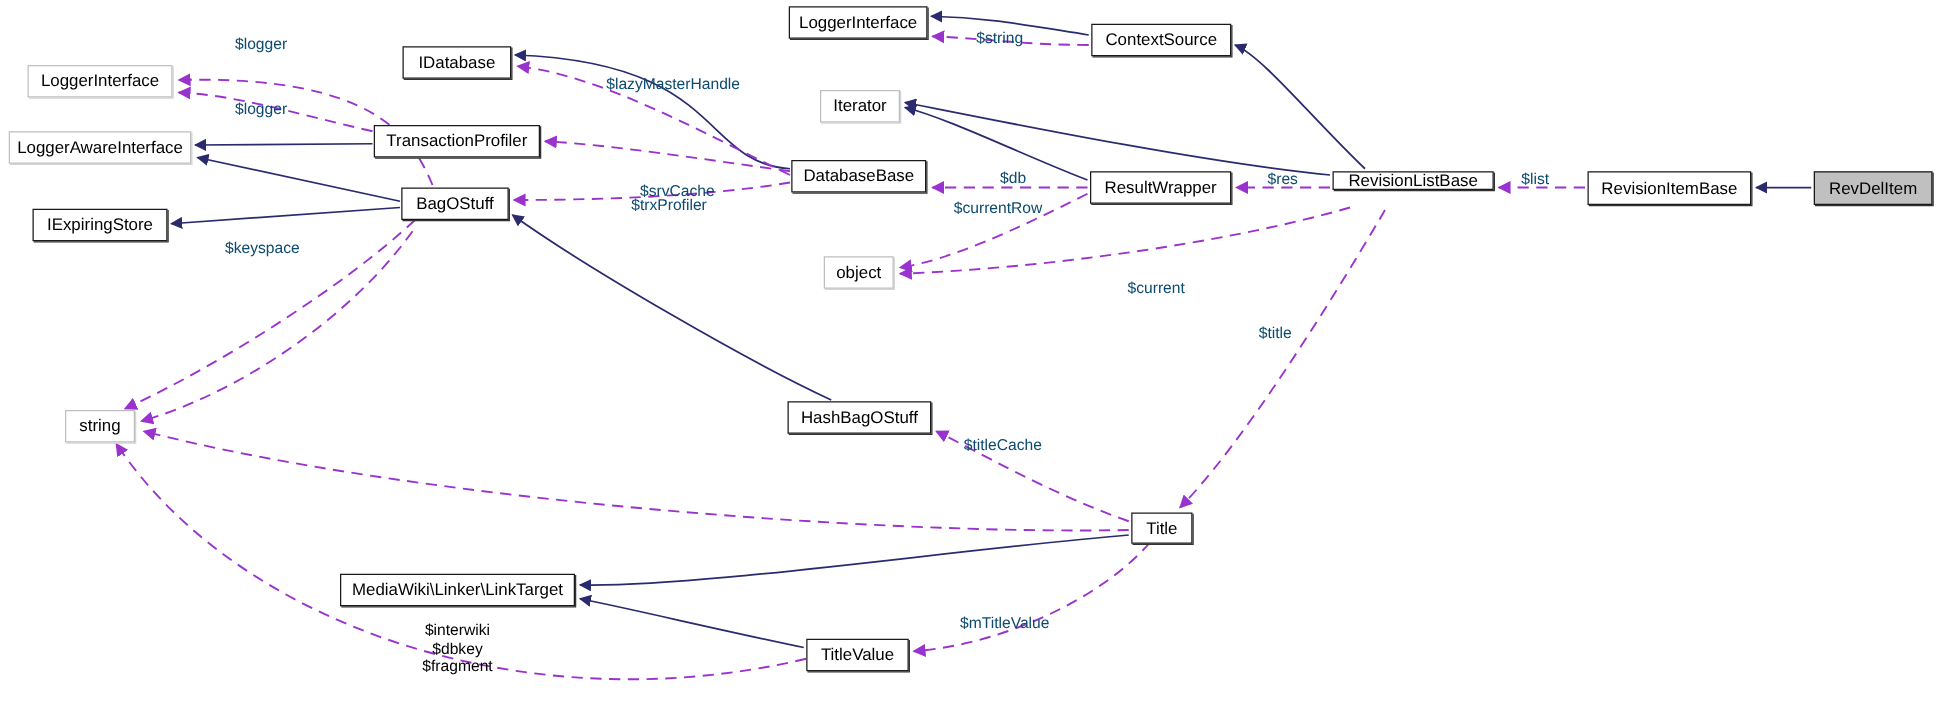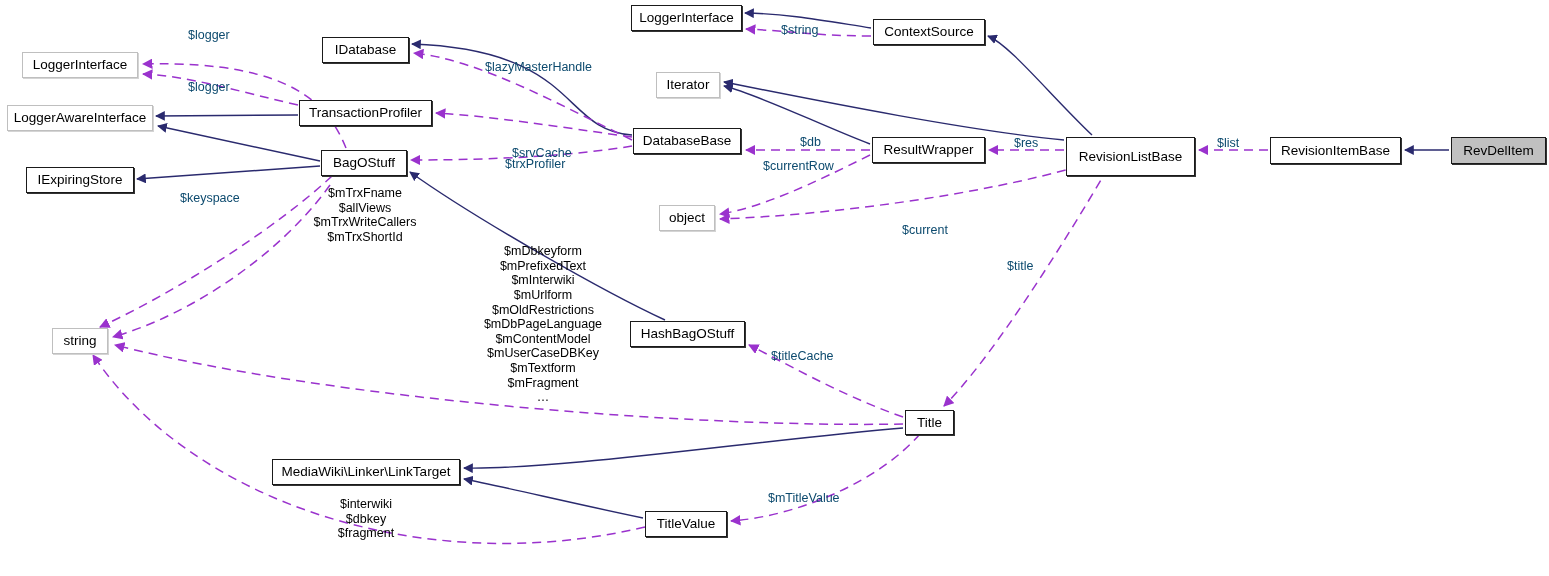--- a/index.html
+++ b/index.html
@@ -163,52 +163,37 @@
   <div class="node doc" style="left:272px;  top:459px; width:188px; height:26px;">MediaWiki\Linker\LinkTarget</div>
   <div class="node doc" style="left:631px;  top:5px;   width:111px; height:26px;">LoggerInterface</div>
   <div class="node ext" style="left:656px;  top:72px;  width:64px;  height:26px;">Iterator</div>
   <div class="node doc" style="left:633px;  top:128px; width:108px; height:26px;">DatabaseBase</div>
   <div class="node ext" style="left:659px;  top:205px; width:56px;  height:26px;">object</div>
   <div class="node doc" style="left:630px;  top:321px; width:115px; height:26px;">HashBagOStuff</div>
   <div class="node doc" style="left:645px;  top:511px; width:82px;  height:26px;">TitleValue</div>
   <div class="node doc" style="left:873px;  top:19px;  width:112px; height:26px;">ContextSource</div>
   <div class="node doc" style="left:872px;  top:137px; width:113px; height:26px;">ResultWrapper</div>
   <div class="node doc" style="left:905px;  top:410px; width:49px;  height:25px;">Title</div>
-  <div class="node doc" style="left:1066px; top:137px; width:129px; height:39px;">RevisionListBase</div>
+  <div class="node doc" style="left:1066px; top:137px; width:129px; height:15px;">RevisionListBase</div>
   <div class="node doc" style="left:1270px; top:137px; width:131px; height:27px;">RevisionItemBase</div>
   <div class="node focus" style="left:1451px; top:137px; width:95px;  height:27px;">RevDelItem</div>
 
   <div class="edge-label" style="left:188px;  top:28px;">$logger</div>
   <div class="edge-label" style="left:188px;  top:80px;">$logger</div>
   <div class="edge-label" style="left:180px;  top:191px;">$keyspace</div>
   <div class="edge-label" style="left:485px;  top:60px;">$lazyMasterHandle</div>
   <div class="edge-label" style="left:505px;  top:109px;margin-top:48px;">$trxProfiler</div>
   <div class="edge-label" style="left:512px;  top:146px;">$srvCache</div>
   <div class="edge-label" style="left:781px;  top:23px;">$string</div>
   <div class="edge-label" style="left:800px;  top:135px;">$db</div>
   <div class="edge-label" style="left:763px;  top:159px;">$currentRow</div>
   <div class="edge-label" style="left:902px;  top:176px;margin-top:47px;">$current</div>
   <div class="edge-label" style="left:1014px; top:136px;">$res</div>
   <div class="edge-label" style="left:1217px; top:136px;">$list</div>
   <div class="edge-label" style="left:771px;  top:349px;">$titleCache</div>
   <div class="edge-label" style="left:1007px; top:259px;">$title</div>
   <div class="edge-label" style="left:768px;  top:491px;">$mTitleValue</div>
 
-  <div class="field-list" style="left:310px; top:186px; width:110px;">$mTrxFname
-$allViews
-$mTrxWriteCallers
-$mTrxShortId</div>
-  <div class="field-list" style="left:478px; top:244px; width:130px;">$mDbkeyform
-$mPrefixedText
-$mInterwiki
-$mUrlform
-$mOldRestrictions
-$mDbPageLanguage
-$mContentModel
-$mUserCaseDBKey
-$mTextform
-$mFragment
-…</div>
   <div class="field-list" style="left:320px; top:497px; width:92px;">$interwiki
 $dbkey
 $fragment</div>
 
 </div>
 
 </body></html>

